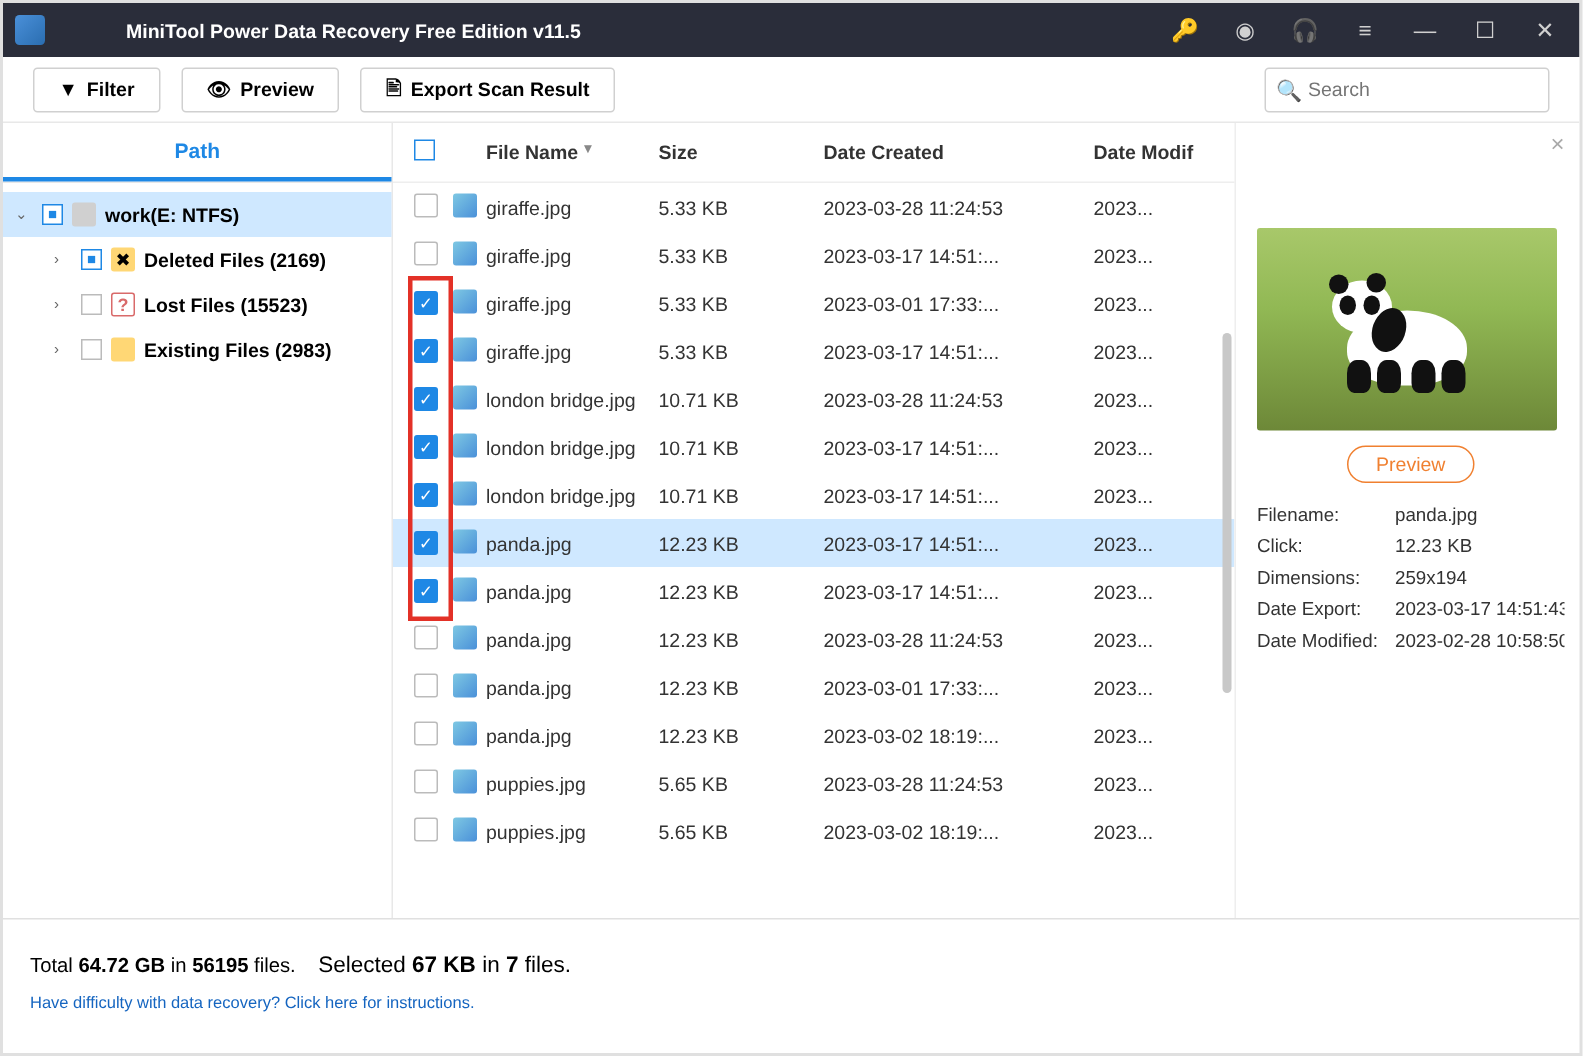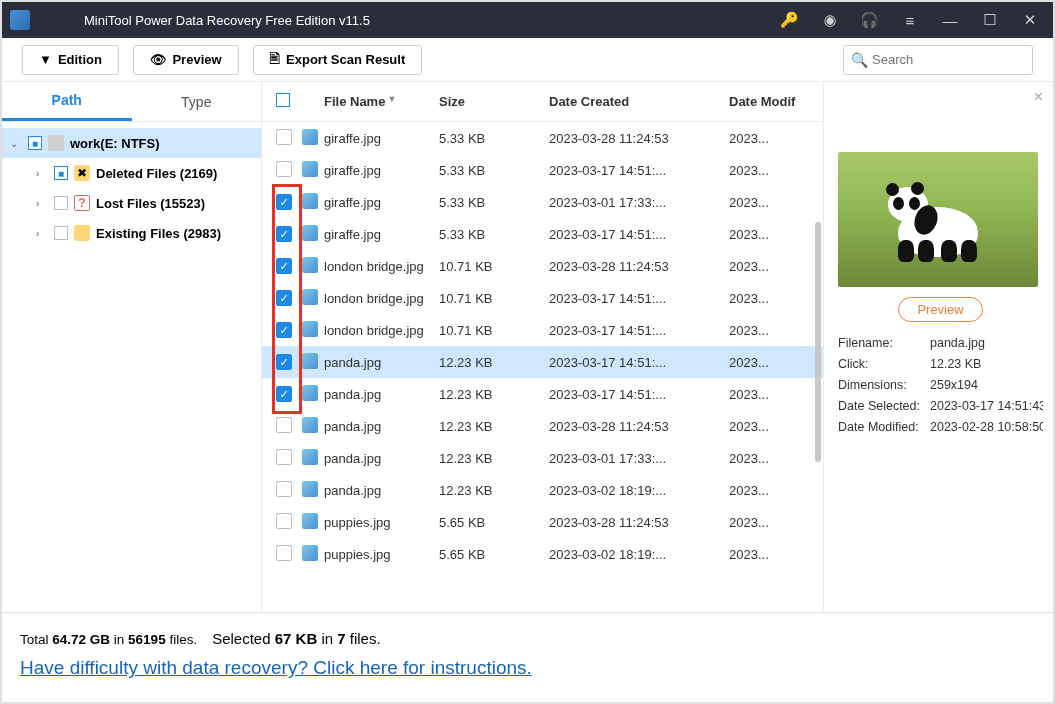--- a/index.html
+++ b/index.html
@@ -1,19 +1,19 @@
 <!DOCTYPE html>
 <html><head>
 <meta charset="utf-8">
 <style>
 * { margin: 0; padding: 0; box-sizing: border-box; font-family: -apple-system, "Segoe UI", Arial, sans-serif; }
 body { background: #fff; width: 1055px; height: 704px; overflow: hidden; border: 2px solid #e0e0e0; }
 .titlebar { background: #2a2d3a; color: #fff; height: 36px; display: flex; align-items: center; padding: 0 8px; gap: 10px; font-size: 13px; }
 .titlebar .logo { width: 20px; height: 20px; background: linear-gradient(135deg,#4a90d9,#2a6db0); border-radius: 3px; }
-.titlebar .title-text { flex: 0 0 auto; font-weight: normal; padding-left: 44px; }
+.titlebar .title-text { flex: 0 0 auto; font-weight: bold; padding-left: 44px; }
 .titlebar .spacer { flex: 1; }
 .titlebar .t-icon { width: 18px; height: 18px; display: flex; align-items: center; justify-content: center; cursor: pointer; color: #d0d0d0; margin: 0 6px; font-size: 15px; }
 .titlebar .key-icon { color: #f0b030; }
 .toolbar { height: 44px; display: flex; align-items: center; padding: 0 20px; gap: 14px; border-bottom: 1px solid #e8e8e8; }
 .btn { height: 30px; padding: 0 16px; border: 1px solid #d0d0d0; background: #fff; border-radius: 3px; font-size: 13px; font-weight: bold; cursor: pointer; display: flex; align-items: center; gap: 6px; }
 .toolbar .spacer { flex: 1; }
 .search-wrap { position: relative; }
 .search-wrap input { height: 30px; width: 190px; border: 1px solid #d0d0d0; border-radius: 3px; padding: 0 10px 0 28px; font-size: 13px; }
 .search-wrap .s-icon { position: absolute; left: 8px; top: 7px; color: #888; font-size: 14px; }
 .content { display: flex; height: 530px; }
@@ -61,21 +61,21 @@
 .panda .leg1{left:15px;} .panda .leg2{left:35px;} .panda .leg3{left:58px;} .panda .leg4{left:78px;}
 .panda .arm { position:absolute; width:22px; height:30px; background:#111; border-radius:50%; top:28px; left:32px; transform:rotate(20deg);}
 .preview-btn { display:block; margin:0 auto 14px; padding:4px 18px; border:1px solid #f08030; color:#f08030; background:#fff; border-radius:14px; font-size:13px; cursor:pointer; }
 .meta-row { display:flex; margin-bottom:7px; }
 .meta-row .k { width:92px; color:#333; }
 .meta-row .v { flex:1; white-space:nowrap; overflow:hidden; }
 .scrollbar-fake { position:absolute; right:2px; top:100px; width:6px; height:240px; background:#c8c8c8; border-radius:3px; }
 .footer { height: 86px; border-top:1px solid #e0e0e0; display:flex; align-items:center; padding:0 18px; font-size:13.5px; position:relative; }
 .footer .status-block { line-height:1.7; }
 .footer .status-line1 { }
-.footer .help-link { color:#1565c0; text-decoration:underline; cursor:pointer; font-size:19px; }
+.footer .help-link { color:#1565c0; cursor:pointer; font-size:11px; }
 .footer .spacer { flex:1; }
 .footer .f-btn { height:40px; padding:0 26px; border:1px solid #ccc; background:#fff; border-radius:4px; font-size:15px; font-weight:bold; cursor:pointer; margin-left:12px; }
 .footer .f-btn.primary { background:#1e9cf0; color:#fff; border-color:#1e9cf0; }
 .red-out { border:3px solid #e33127; border-radius:3px; padding:2px; display:inline-block; }
 .sort-ico { font-size:9px; color:#888; }
 </style>
 </head>
 <body>
 
 <div class="titlebar">
@@ -87,21 +87,21 @@
   <span class="t-icon">🎧</span>
   <span class="t-icon">≡</span>
   <span class="t-icon">—</span>
   <span class="t-icon">☐</span>
   <span class="t-icon">✕</span>
 </div>
 
 <div class="toolbar">
   <button class="btn">
     <span>▼</span>
-    <span>Edition</span>
+    <span>Filter</span>
   </button>
   <button class="btn">
     <span>👁</span>
     <span>Preview</span>
   </button>
   <button class="btn">
     <span>🖹</span>
     <span>Export Scan Result</span>
   </button>
   <span class="spacer"></span>
@@ -109,21 +109,20 @@
     <span class="s-icon">🔍</span>
     <input placeholder="Search" style="">
   </span>
 </div>
 
 <div class="content">
 
   <div class="left-pane">
     <div class="tabs">
       <div class="tab active">Path</div>
-      <div class="tab">Type</div>
     </div>
     <div class="tree">
       <div class="tree-row sel" style="padding-left:8px;">
         <span class="chev">⌄</span>
         <span class="cb">■</span>
         <span class="t-ico disk-ico"></span>
         <b>work(E: NTFS)</b>
       </div>
       <div class="tree-row" style="padding-left:34px;">
         <span class="chev">›</span>
@@ -301,21 +300,21 @@
       </div>
     <div class="meta-row">
         <span class="k">Click:</span>
         <span class="v">12.23 KB</span>
       </div>
     <div class="meta-row">
         <span class="k">Dimensions:</span>
         <span class="v">259x194</span>
       </div>
     <div class="meta-row">
-        <span class="k">Date Selected:</span>
+        <span class="k">Date Export:</span>
         <span class="v">2023-03-17 14:51:43</span>
       </div>
     <div class="meta-row">
         <span class="k">Date Modified:</span>
         <span class="v">2023-02-28 10:58:50</span>
       </div>
   </div>
 </div>
 
 <div class="footer">

